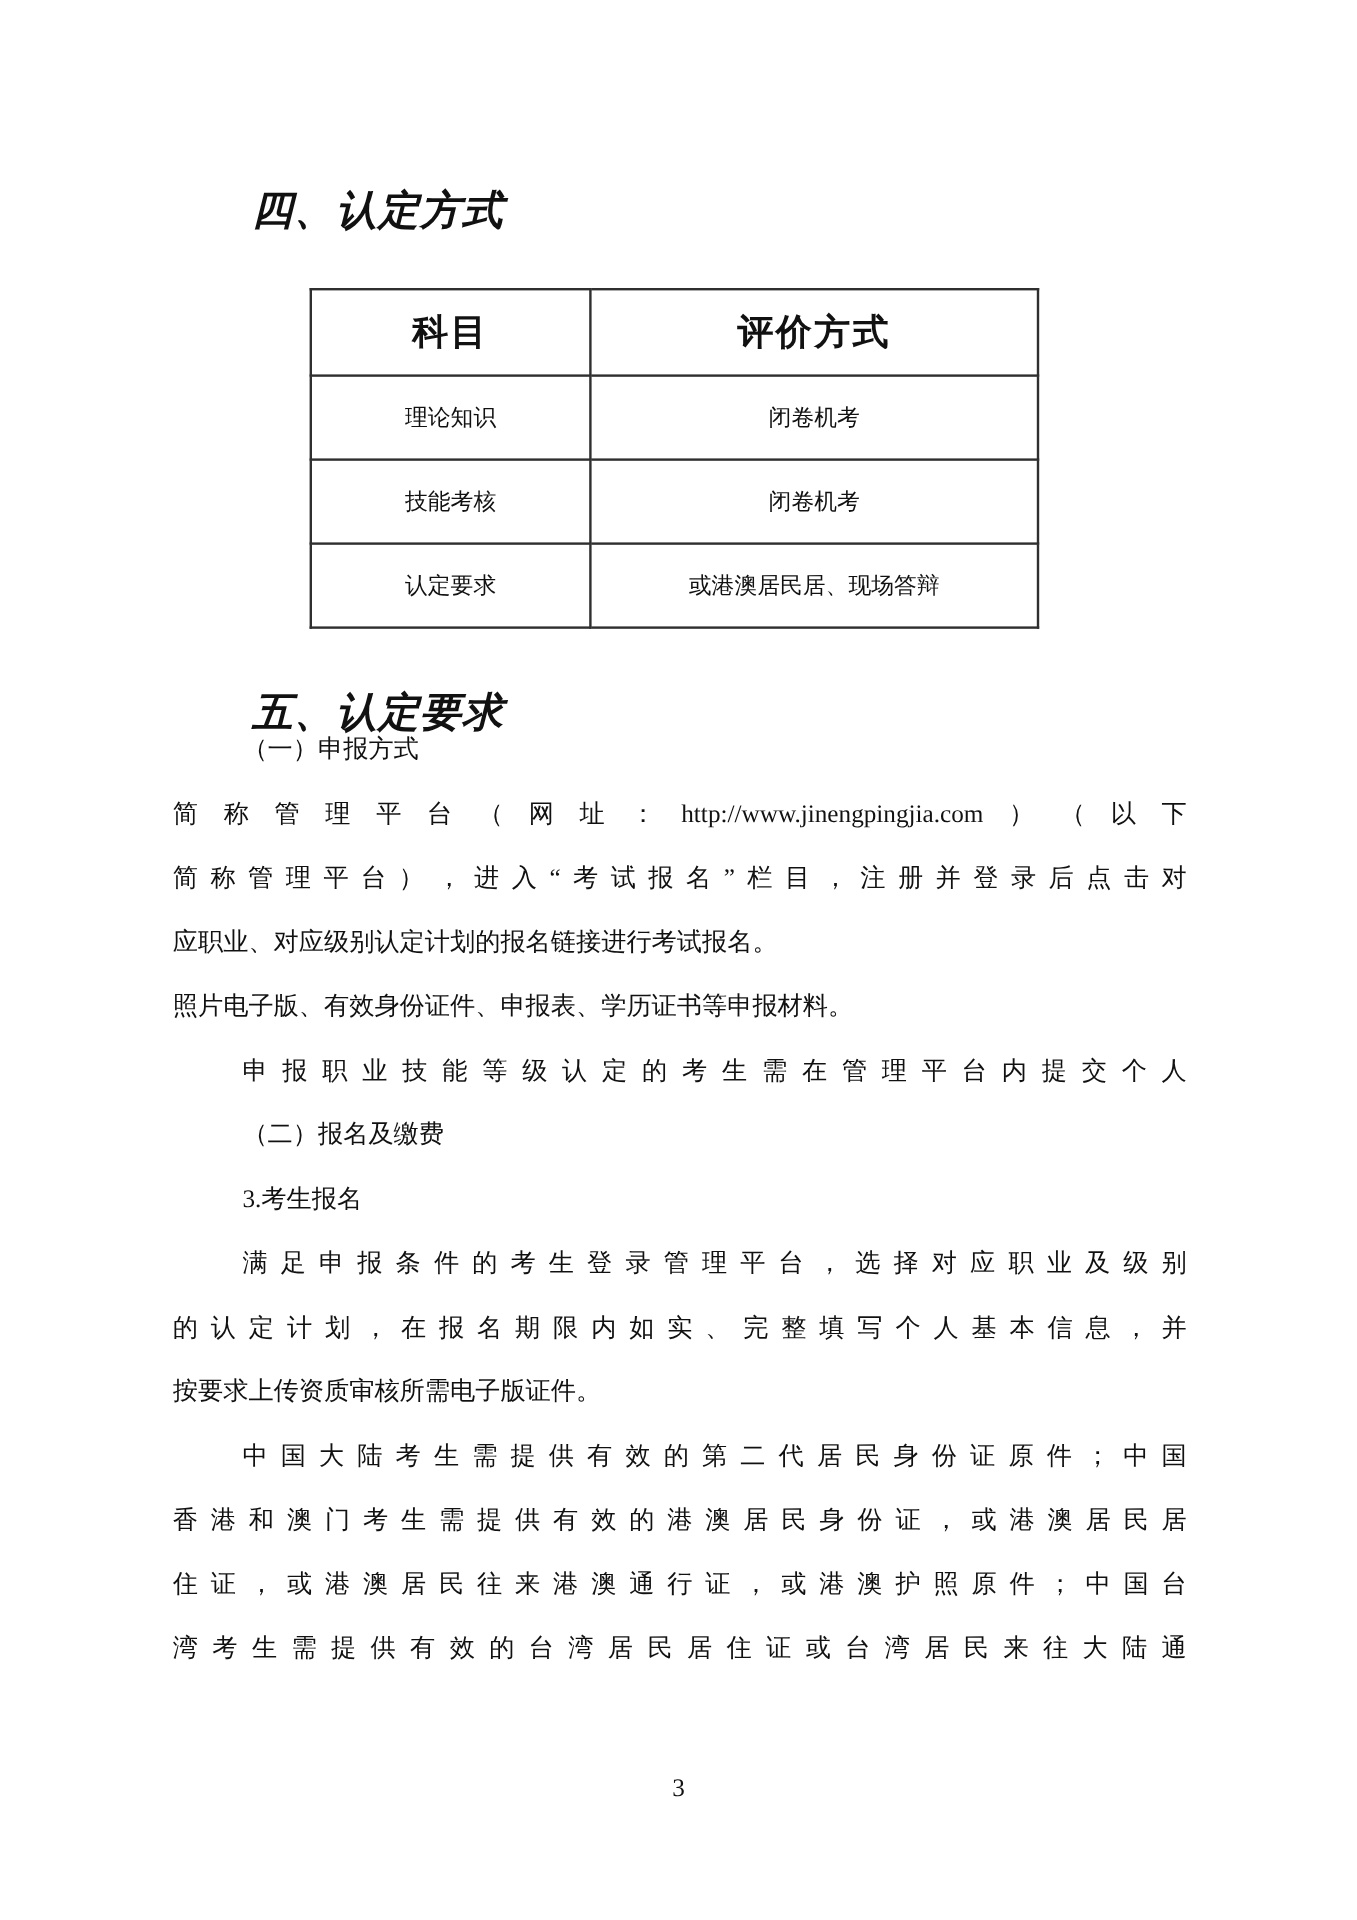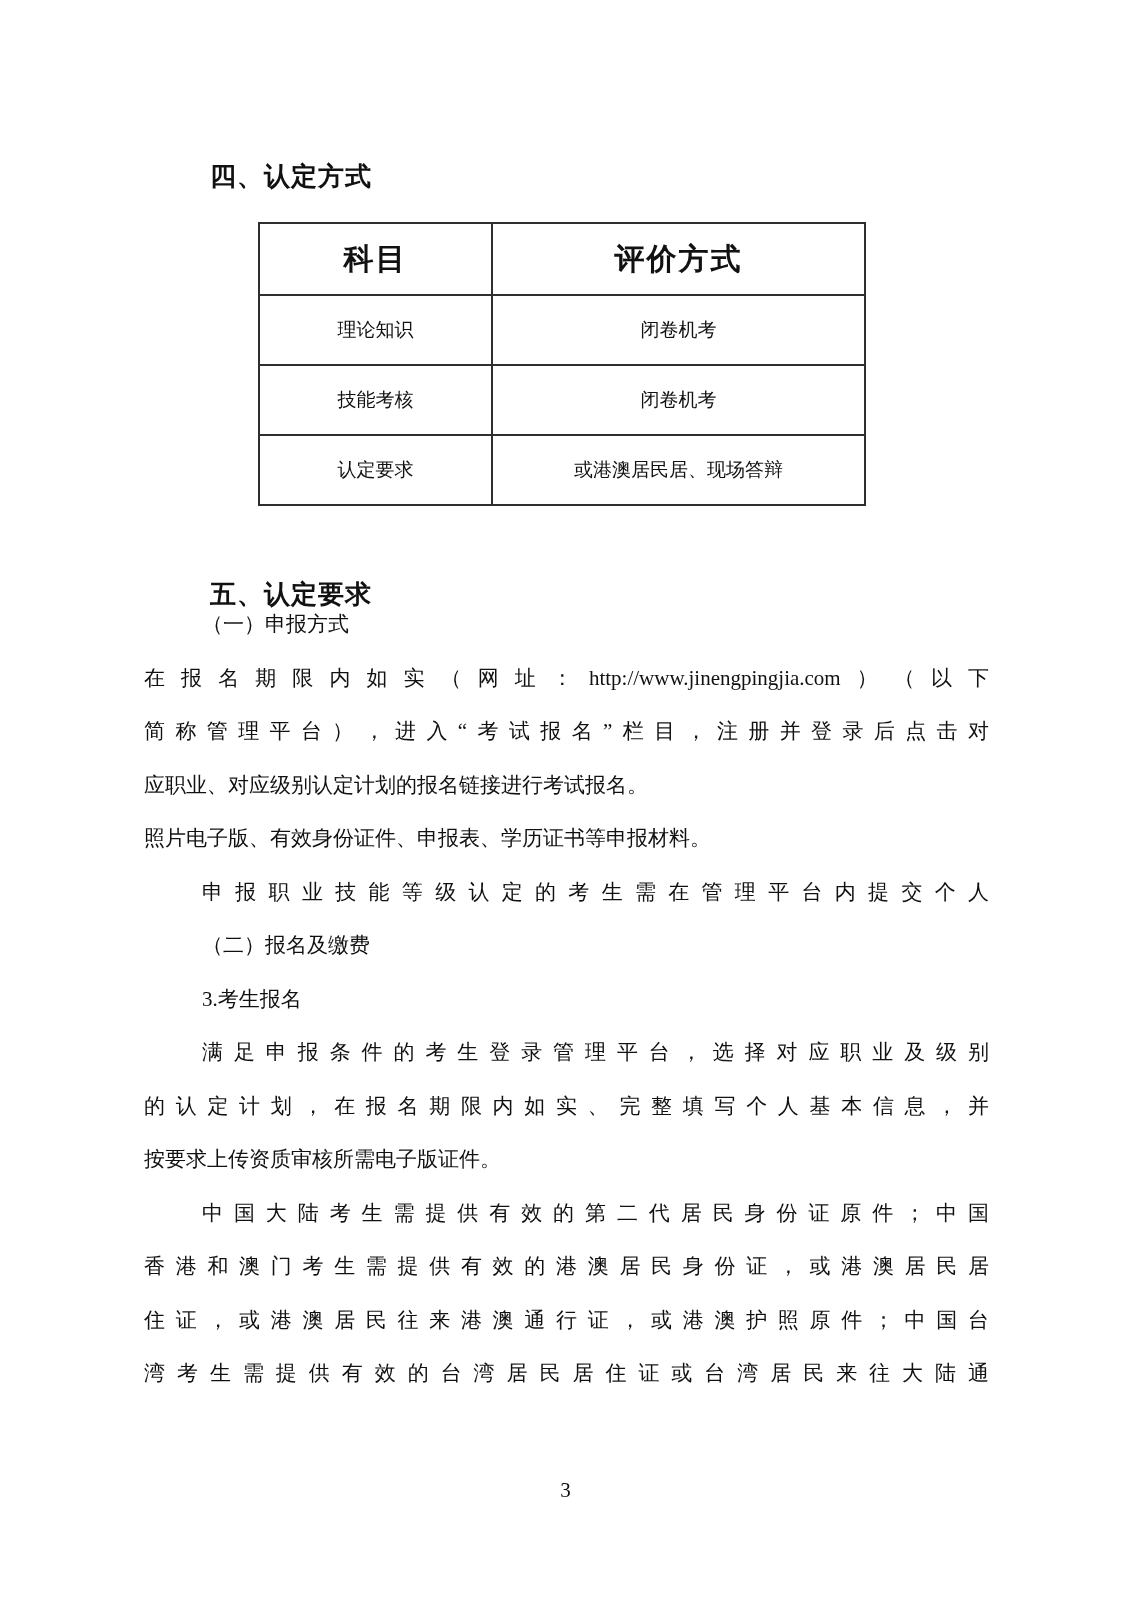--- a/index.html
+++ b/index.html
@@ -15,32 +15,33 @@
     background: #ffffff;
     color: #111111;
     font-family: "Liberation Serif", "DejaVu Serif", serif;
     overflow: hidden;
   }
   .sec-heading {
     position: absolute;
     left: 210px;
     font-family: "Liberation Sans", "DejaVu Sans", sans-serif;
     font-weight: bold;
-    font-size: 26px;
+    font-size: 34px;
     line-height: 36px;
     letter-spacing: 1px;
     white-space: nowrap;
+    font-style: italic;
   }
   #heading-4 { top: 158px; }
   #heading-5 { top: 528px; margin-top: 48px; }
 
   table.assessment {
     position: absolute;
     left: 258px;
-    top: 222px;
+    top: 240px;
     width: 606px;
     border-collapse: collapse;
     table-layout: fixed;
   }
   table.assessment th,
   table.assessment td {
     border: 2px solid #2f2f2f;
     text-align: center;
     vertical-align: middle;
     padding: 0;
@@ -117,21 +118,21 @@
         <td>认定要求</td>
         <td>或港澳居民居、现场答辩</td>
       </tr>
     </tbody>
   </table>
 
   <div class="sec-heading" id="heading-5">五、认定要求</div>
 
   <div class="body-block">
     <div class="line indent">（一）申报方式</div>
-    <div class="line fill">在报名期限内如实（网址：http://www.jinengpingjia.com）（以下</div>
+    <div class="line fill">简称管理平台（网址：http://www.jinengpingjia.com）（以下</div>
     <div class="line fill">简称管理平台），进入“考试报名”栏目，注册并登录后点击对</div>
     <div class="line">应职业、对应级别认定计划的报名链接进行考试报名。</div>
     <div class="line">照片电子版、有效身份证件、申报表、学历证书等申报材料。</div>
     <div class="line indent fill">申报职业技能等级认定的考生需在管理平台内提交个人</div>
     <div class="line indent">（二）报名及缴费</div>
     <div class="line indent">3.考生报名</div>
     <div class="line indent fill">满足申报条件的考生登录管理平台，选择对应职业及级别</div>
     <div class="line fill">的认定计划，在报名期限内如实、完整填写个人基本信息，并</div>
     <div class="line">按要求上传资质审核所需电子版证件。</div>
     <div class="line indent fill">中国大陆考生需提供有效的第二代居民身份证原件；中国</div>

